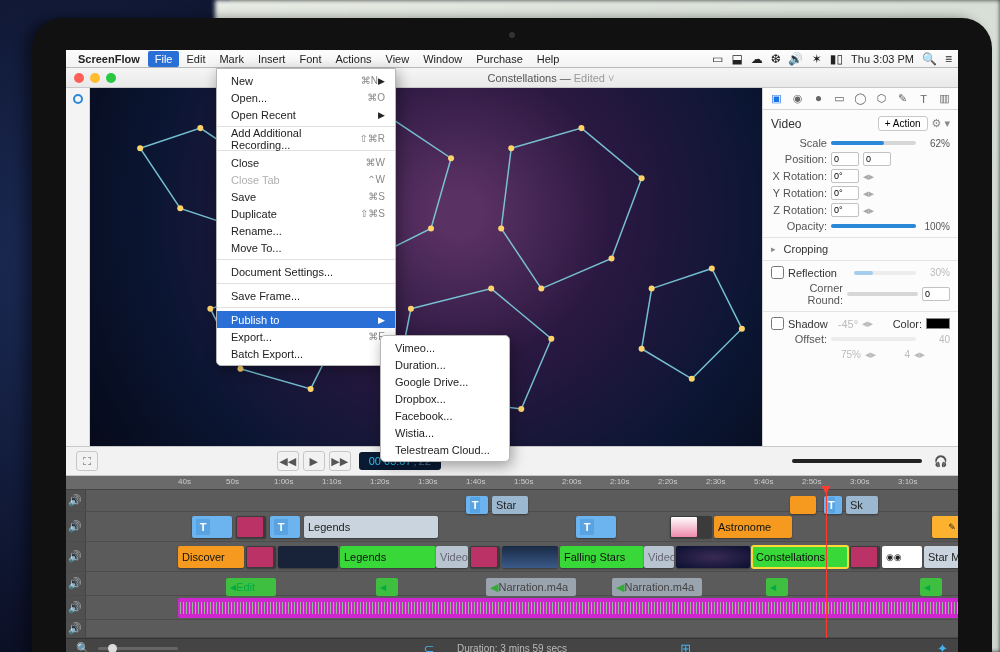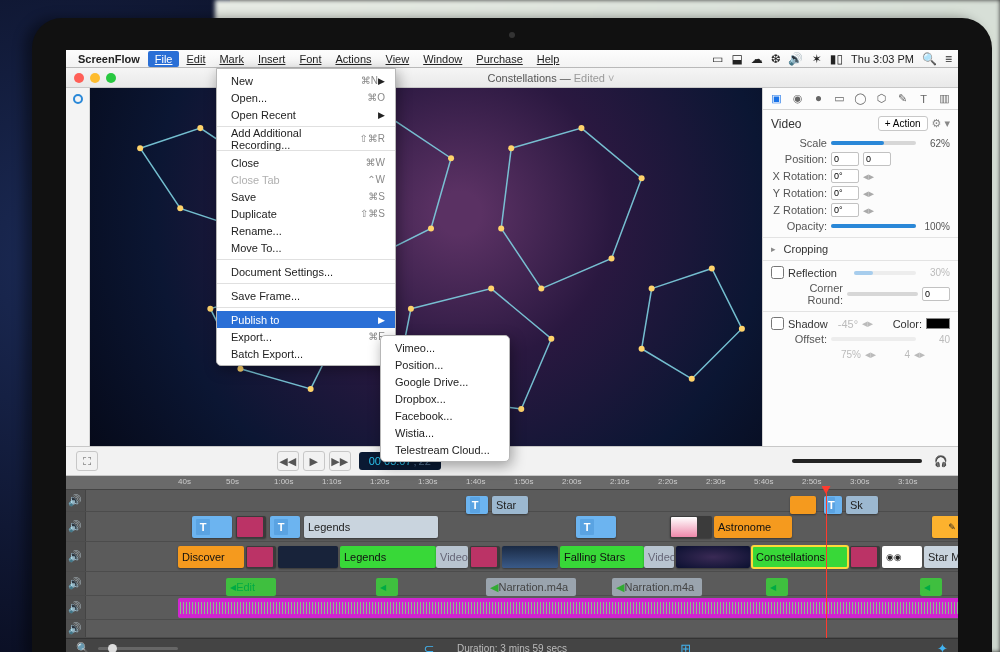--- a/index.html
+++ b/index.html
@@ -11,21 +11,21 @@
 
 
 .laptop { position: absolute; left: 32px; top: 18px; width: 960px; height: 640px; }
 .bezel { position: absolute; left: 0; top: 0; width: 960px; height: 640px; background: #111; border-radius: 30px 30px 0 0; padding: 30px 30px 0 30px; box-shadow: -8px 0 12px rgba(0,0,0,.4); }
 .camera { position: absolute; left: 50%; top: 14px; width: 6px; height: 6px; background: #333; border-radius: 50%; transform: translateX(-50%); }
 .screen { position: absolute; left: 34px; top: 32px; width: 892px; height: 608px; background: #fff; overflow: hidden; }
 
 
 .menubar { height: 18px; background: linear-gradient(#fdfdfd,#f3f3f3); border-bottom: 1px solid #b9b9b9; display: flex; align-items: center; padding: 0 6px; color: #222; font-size: 11px; }
 .menubar .app-name { font-weight: 700; margin: 0 8px 0 4px; }
-.menubar .mitem { padding: 2px 7px; cursor: default; text-decoration: underline; }
+.menubar .mitem { padding: 2px 7px; cursor: default; }
 .menubar .mitem.active { background: #2a6fd6; color: #fff; border-radius: 2px; }
 .menubar .right { margin-left: auto; display: flex; align-items: center; gap: 8px; }
 .menubar .right .ico { font-size: 12px; }
 .apple { font-size: 13px; margin-left: 2px; }
 
 
 .titlebar { height: 20px; background: linear-gradient(#f5f5f5,#e9e9e9); border-bottom: 1px solid #c8c8c8; display: flex; align-items: center; padding: 0 8px; gap: 36px; }
 .traffic { display: flex; gap: 6px; }
 .traffic span { width: 10px; height: 10px; border-radius: 50%; display: block; }
 .t-close { background: #ff5f57; } .t-min { background: #febc2e; } .t-max { background: #28c840; }
@@ -369,21 +369,21 @@
           <div class="row">
             <span class="lab">Export...</span>
             <span class="sc">⌘E</span>
           </div>
           <div class="row">
             <span class="lab">Batch Export...</span>
           </div>
         </div>
       <div class="submenu" id="submenu">
           <div class="row">Vimeo...</div>
-          <div class="row">Position...</div>
+          <div class="row">Duration...</div>
           <div class="row">Google Drive...</div>
           <div class="row">Dropbox...</div>
           <div class="row">Facebook...</div>
           <div class="row">Wistia...</div>
           <div class="row">Telestream Cloud...</div>
         </div>
 
       <div class="playbar">
         <div class="sq">⛶</div>
         <div class="center">

